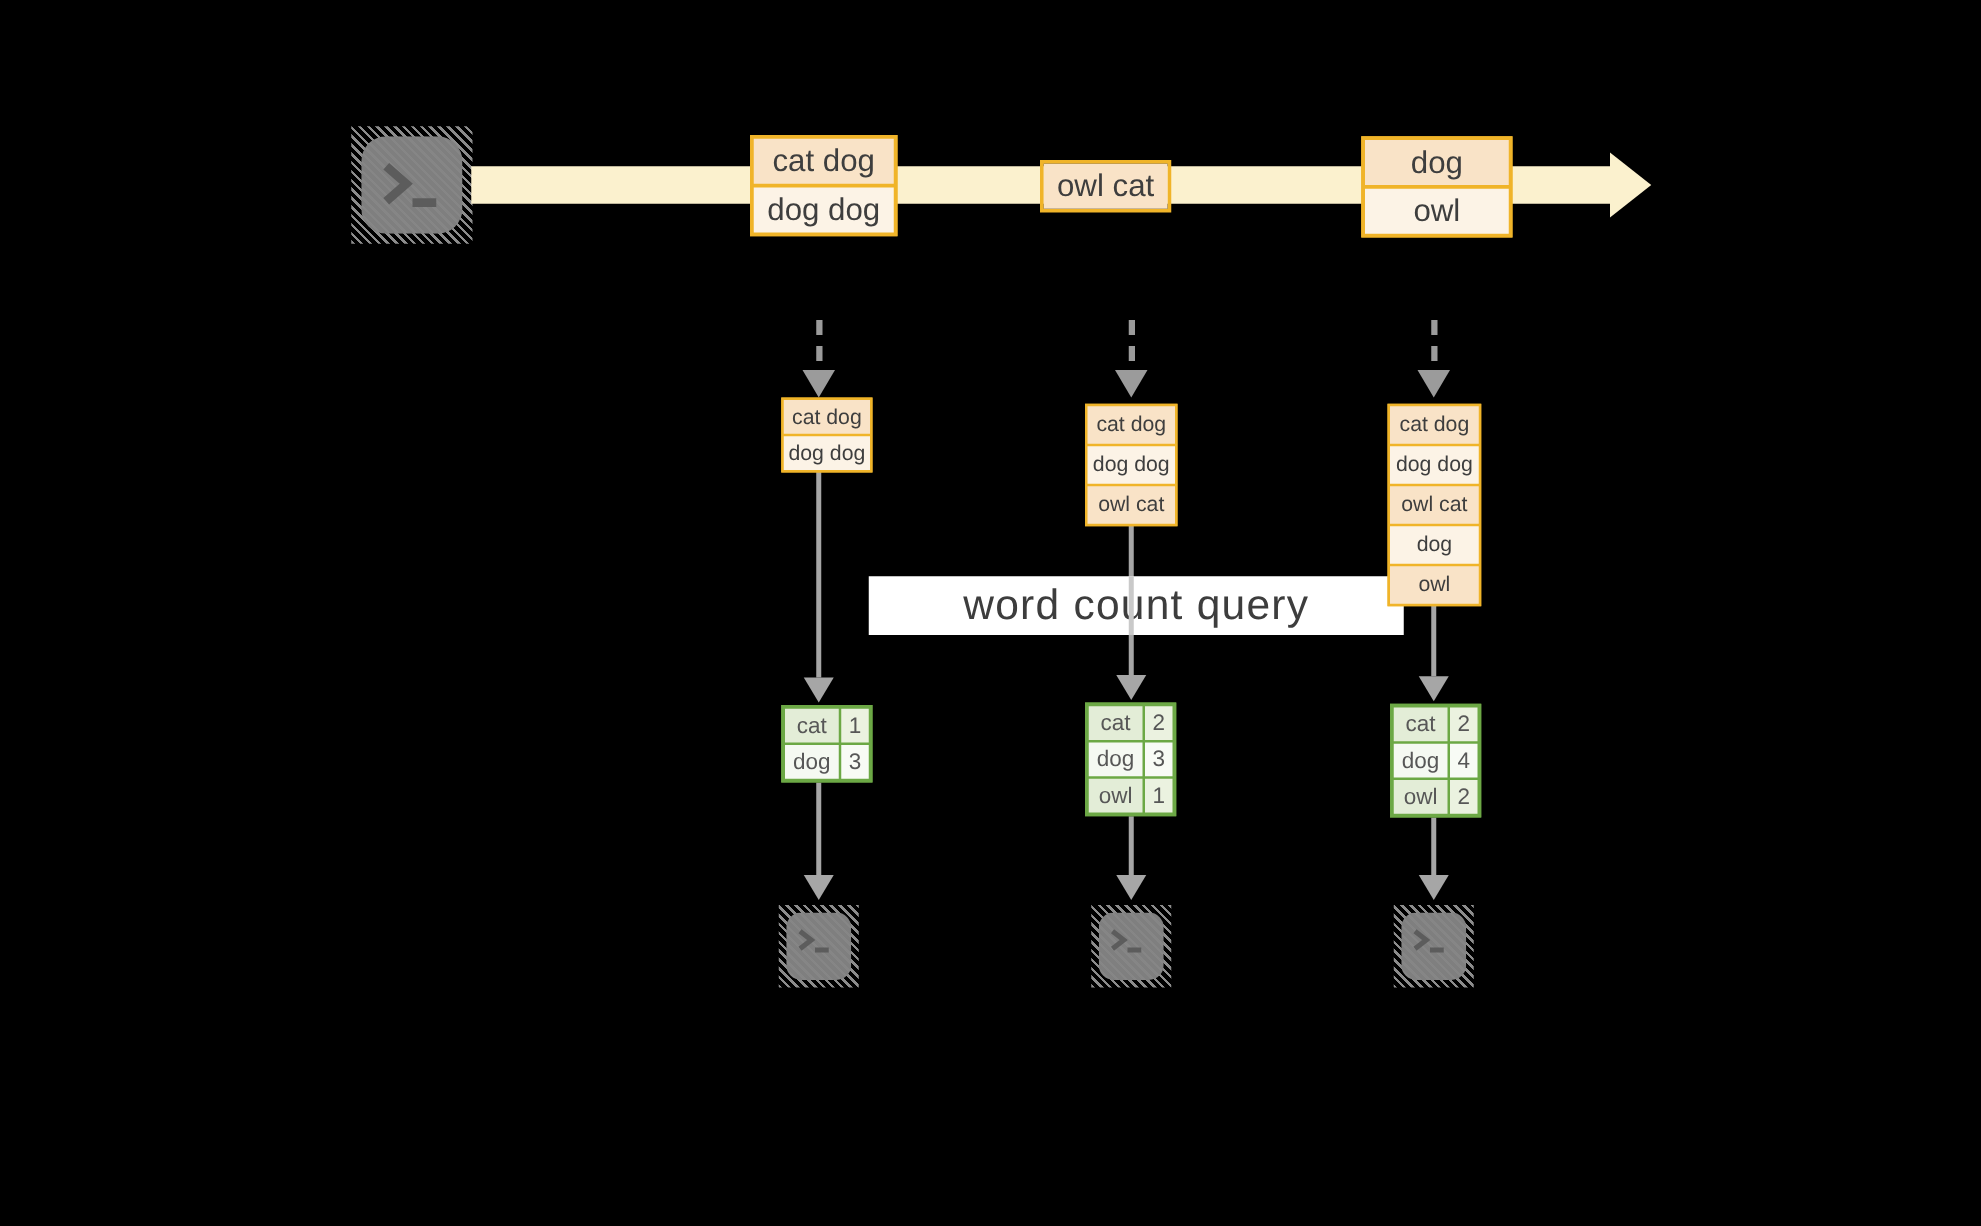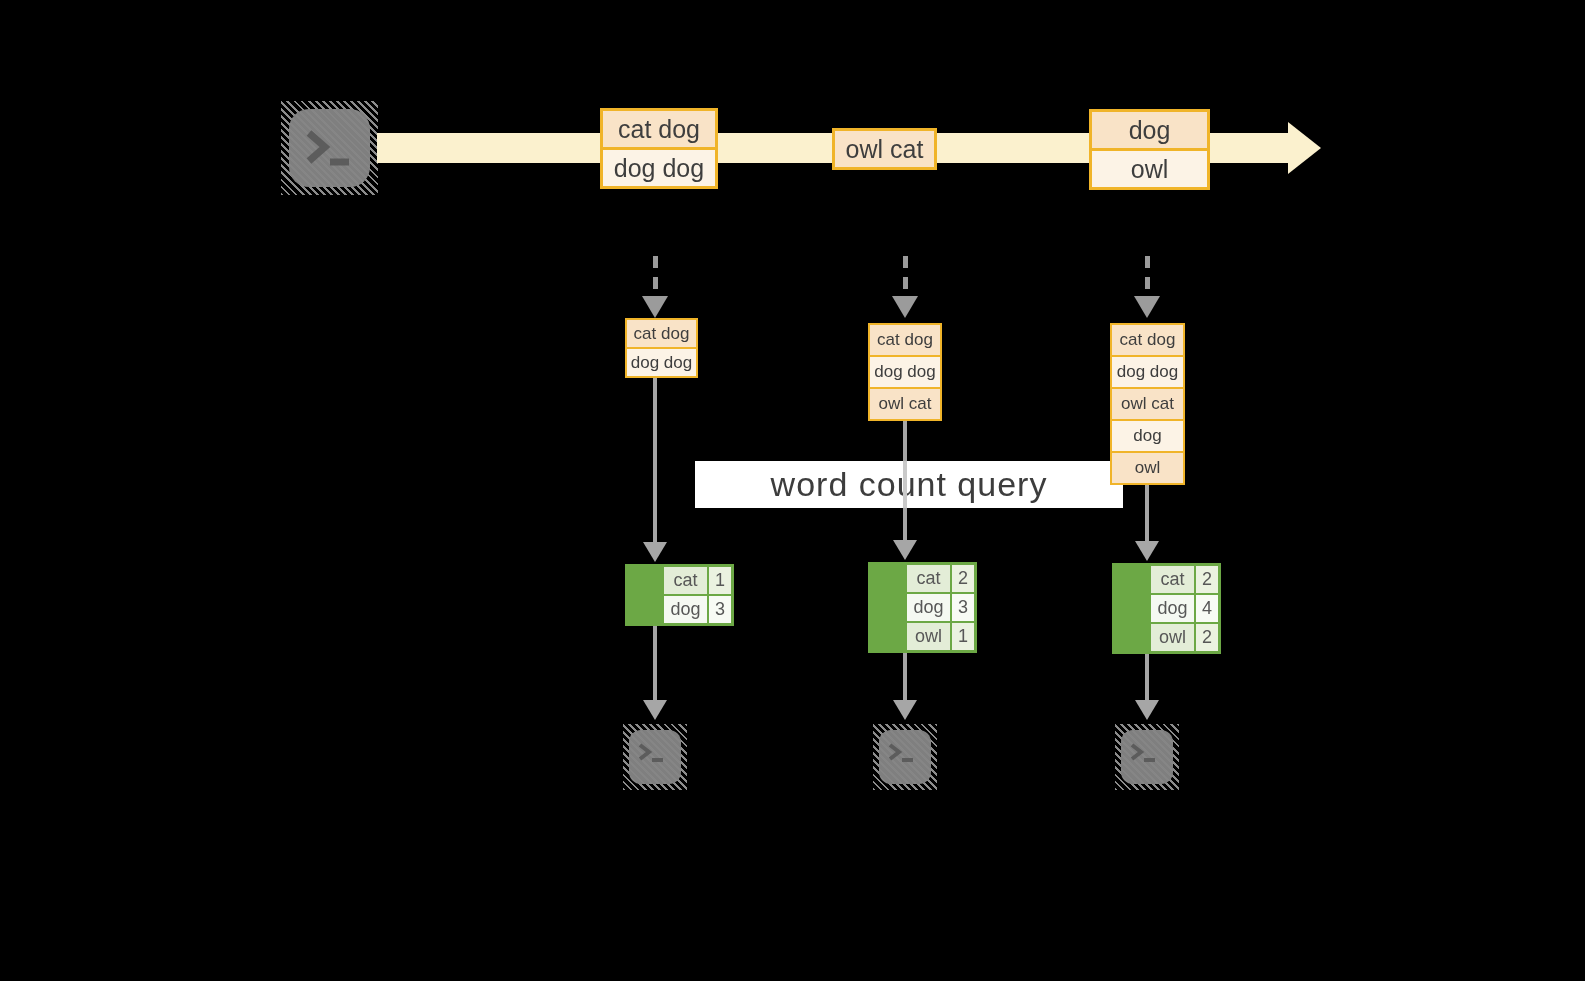--- a/index.html
+++ b/index.html
@@ -42,21 +42,21 @@
   
   .query-band{position:absolute;left:695px;top:461px;width:428px;height:47px;background:#FFFFFF;
               display:flex;align-items:center;justify-content:center;z-index:4;}
   .query-band span{font-size:34px;color:#3D3D3D;letter-spacing:1px;}
 
   
   .count-table{position:absolute;border:3px solid #6CA845;background:#6CA845;
                display:flex;flex-direction:column;gap:2px;z-index:3;}
   .grow{display:flex;gap:2px;height:27px;}
   .gcell{display:flex;align-items:center;justify-content:center;font-size:18px;color:#575757;}
-  .glabel{width:43px;margin-left:36px;}
+  .glabel{width:43px;}
   .gval{width:22px;}
   .grow.dark .glabel{background:#E3EDD7;}
   .grow.dark .gval{background:#EBF2E0;}
   .grow.light .glabel{background:#F5F9F2;}
   .grow.light .gval{background:#F8FBF5;}
 </style>
 </head>
 <body>
 
 <div id="canvas">

